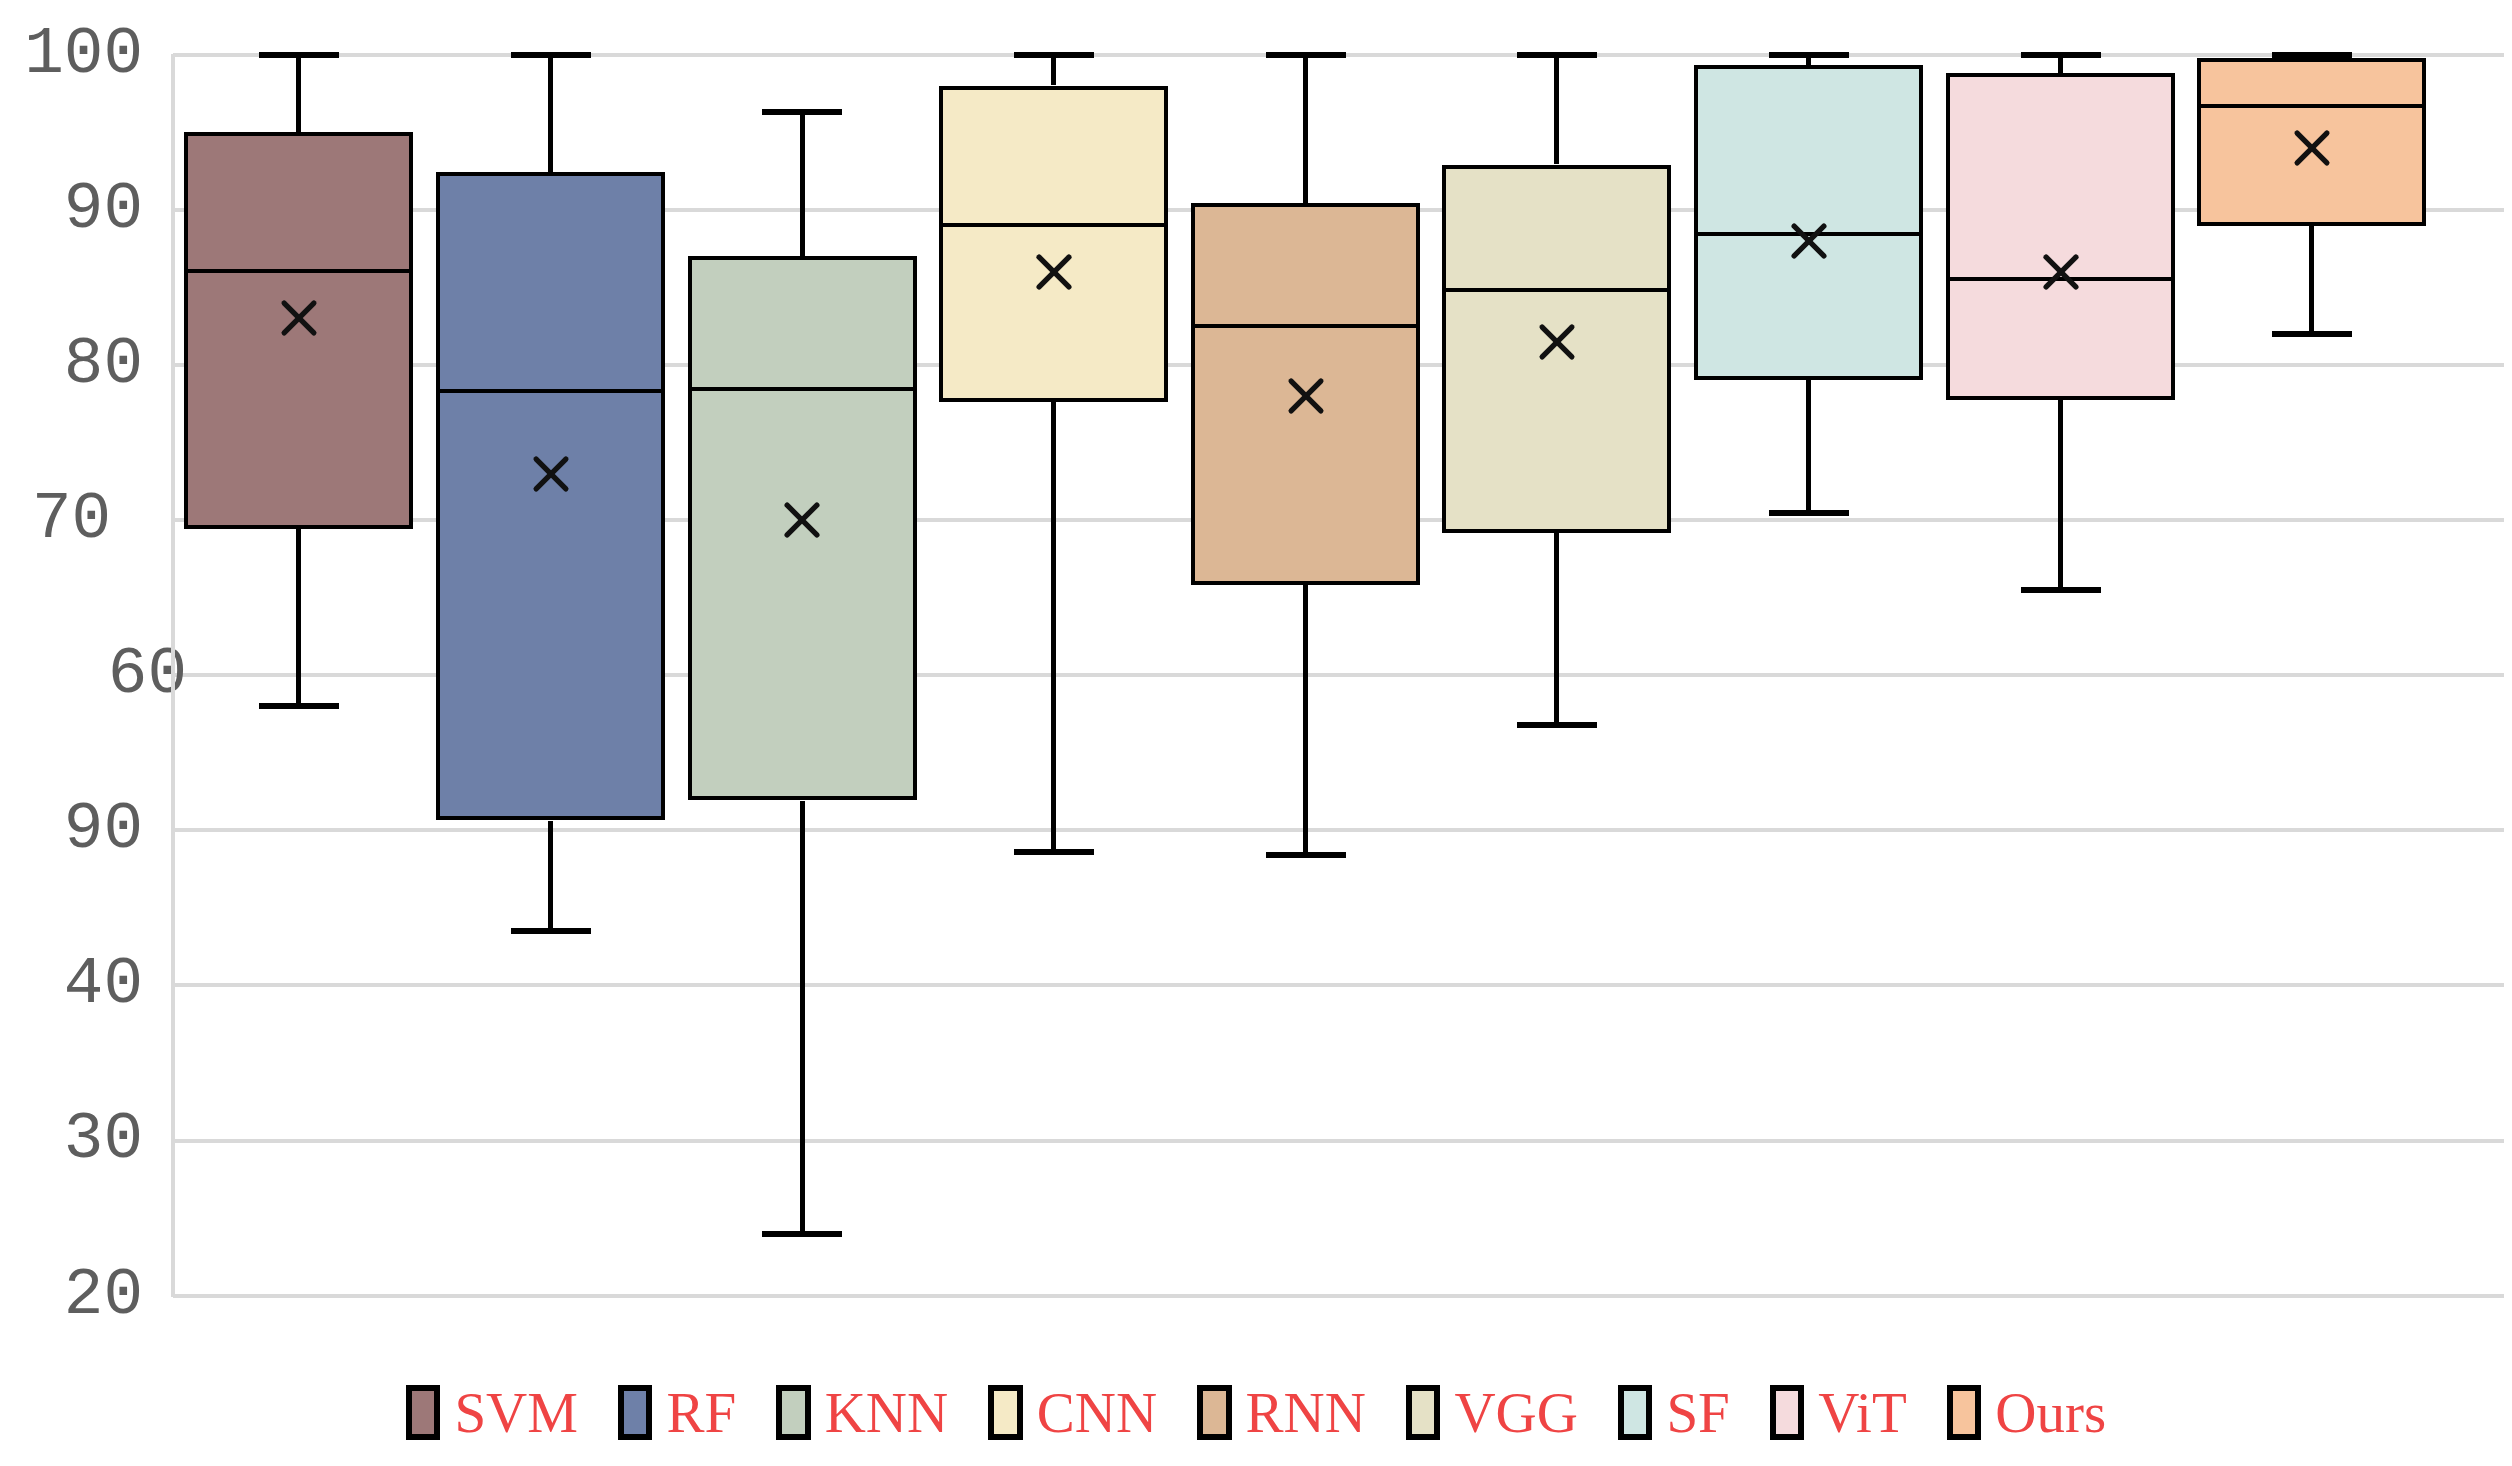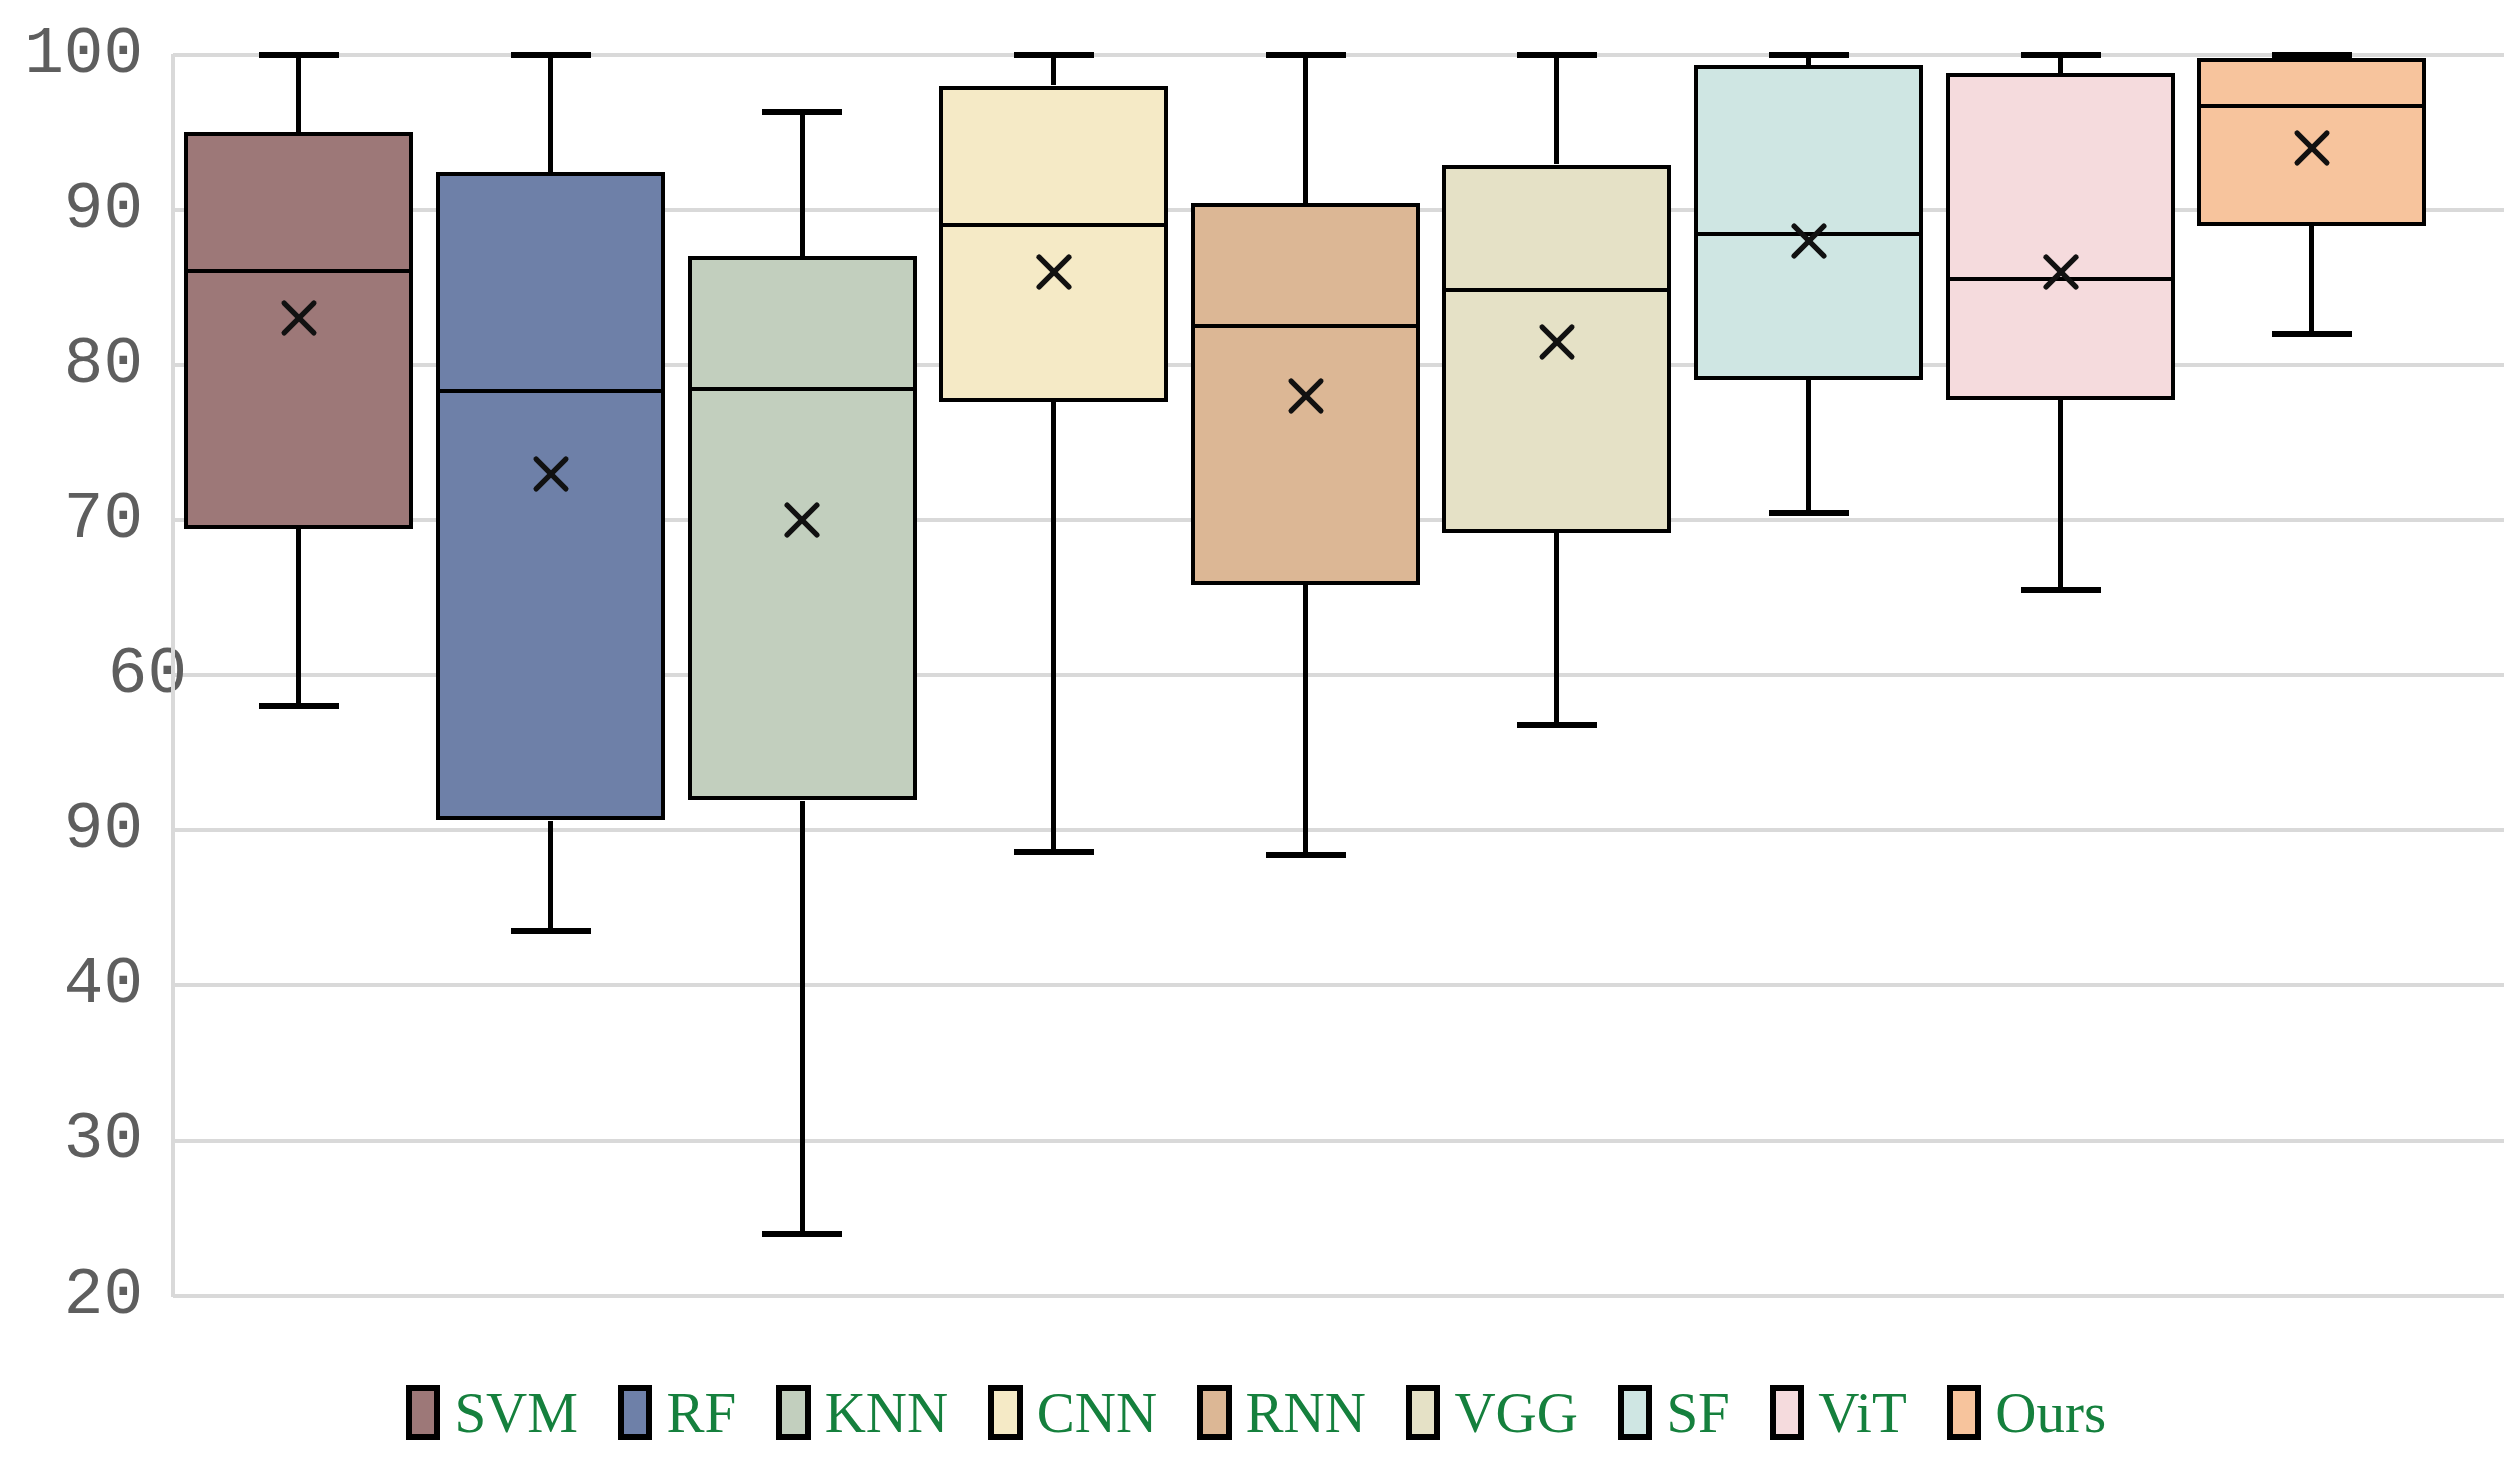--- a/index.html
+++ b/index.html
@@ -41,39 +41,39 @@
     left: 0; top: 1359px; width: 2512px; height: 107px;
     display: flex; align-items: center; justify-content: center;
     gap: 40px;
   }
   .legend-item { display: flex; align-items: center; gap: 14px; }
   .legend-swatch {
     width: 22.5px; height: 43px;
     border: 6px solid #000;
   }
   .legend-label {
-    color: #15803d;
+    color: #ef4444;
     font-size: 57px;
     line-height: 57px;
     white-space: nowrap;
   }
 </style>
 </head>
 <body>
 
 <div class="page">
   <div class="plot" id="plot">
       <div class="gridline" style="left: 173px; width: 2331px; top: 53px;"></div>
       <div class="ytick" style="top: 21.6px;">100</div>
       <div class="gridline" style="left: 173px; width: 2331px; top: 208px;"></div>
       <div class="ytick" style="top: 177px;">90</div>
       <div class="gridline" style="left: 173px; width: 2331px; top: 363px;"></div>
       <div class="ytick" style="top: 332px;">80</div>
       <div class="gridline" style="left: 173px; width: 2331px; top: 518px;"></div>
-      <div class="ytick" style="top: 487px;">70</div>
+      <div class="ytick" style="top: 487px; text-align: center;">70</div>
       <div class="gridline" style="left: 173px; width: 2331px; top: 673px;"></div>
       <div class="ytick" style="top: 642px; padding-left: 44px;">60</div>
       <div class="gridline" style="left: 173px; width: 2331px; top: 828px;"></div>
       <div class="ytick" style="top: 797px;">90</div>
       <div class="gridline" style="left: 173px; width: 2331px; top: 983px;"></div>
       <div class="ytick" style="top: 952px;">40</div>
       <div class="gridline" style="left: 173px; width: 2331px; top: 1139px;"></div>
       <div class="ytick" style="top: 1107px;">30</div>
       <div class="gridline" style="left: 173px; width: 2331px; top: 1294px;"></div>
       <div class="ytick" style="top: 1263px;">20</div>

